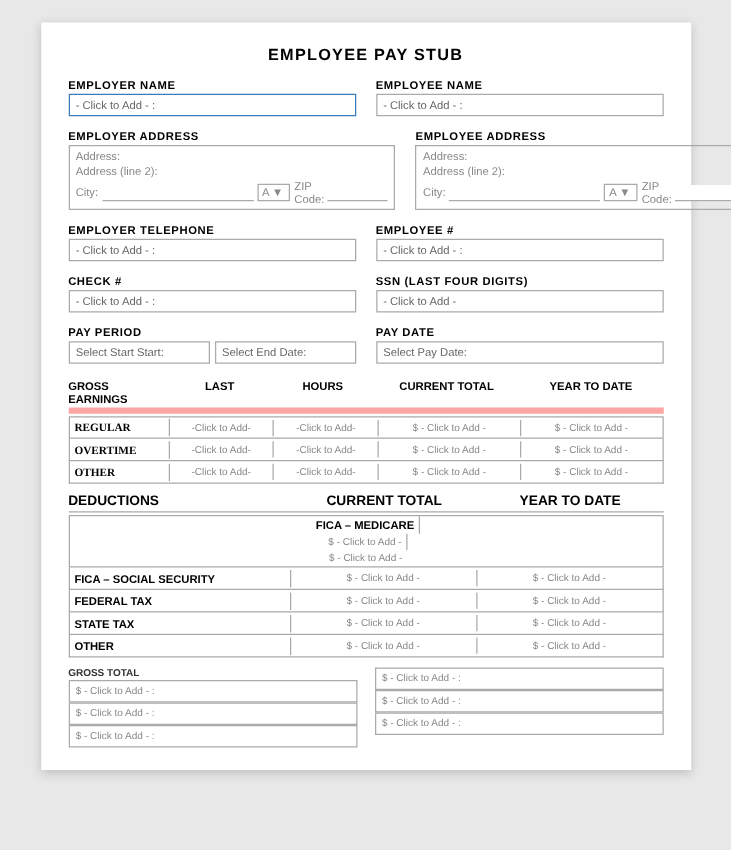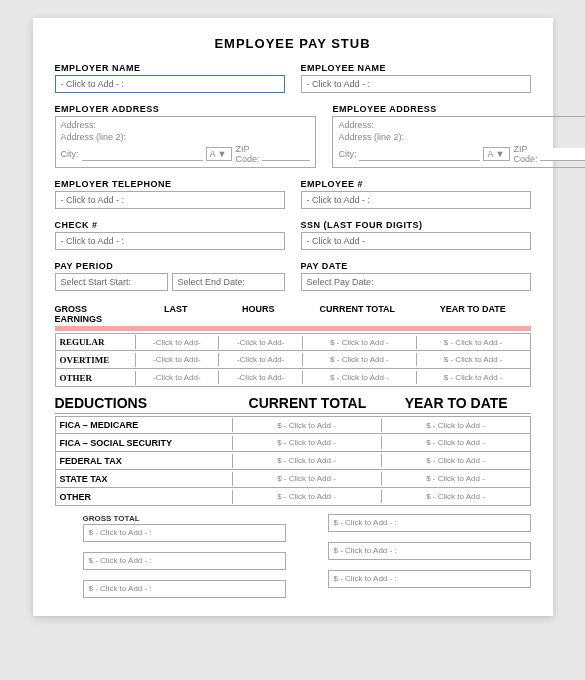--- a/index.html
+++ b/index.html
@@ -148,37 +148,37 @@
     .earnings-row .row-cell:last-child { border-right: none; }
     .earnings-row .row-cell.wide { flex: 1.4; }
 
     
     .deductions-section {
       margin-top: 8px;
       margin-bottom: 8px;
     }
     .deductions-header {
       display: flex;
-      font-size: 14px;
+      font-size: 11px;
       font-weight: bold;
       padding: 0 0 2px 0;
       border-bottom: 1px solid #aaa;
     }
     .deductions-header .col-label { flex: 1.2; }
     .deductions-header .col-curtotal { flex: 1; text-align: center; }
     .deductions-header .col-ytd { flex: 1; text-align: center; }
 
     .deductions-row {
       display: flex;
       align-items: center;
       border: 1px solid #aaa;
       border-top: none;
       min-height: 18px;
     }
-    .deductions-row:first-child { border-top: 1px solid #aaa; margin-top: 2px; }
+    .deductions-row:first-child { border-top: 1px solid #aaa; margin-top: 2px; flex-direction: column; }
     .deductions-row .row-label {
       flex: 1.2;
       font-size: 9px;
       font-weight: bold;
       padding: 2px 4px;
       border-right: 1px solid #aaa;
     }
     .deductions-row .row-cell {
       flex: 1;
       font-size: 8px;
@@ -192,22 +192,21 @@
     
     .totals-section {
       margin-top: 8px;
       display: flex;
       gap: 14px;
     }
     .totals-col {
       flex: 1;
       display: flex;
       flex-direction: column;
-      gap: 10px;
-      margin-left: 28px;
+      gap: 0;
     }
     .totals-label {
       font-size: 8px;
       font-weight: bold;
       color: #333;
       margin-bottom: 1px;
       text-transform: uppercase;
     }
     .totals-input {
       border: 1.5px solid #aaa;

